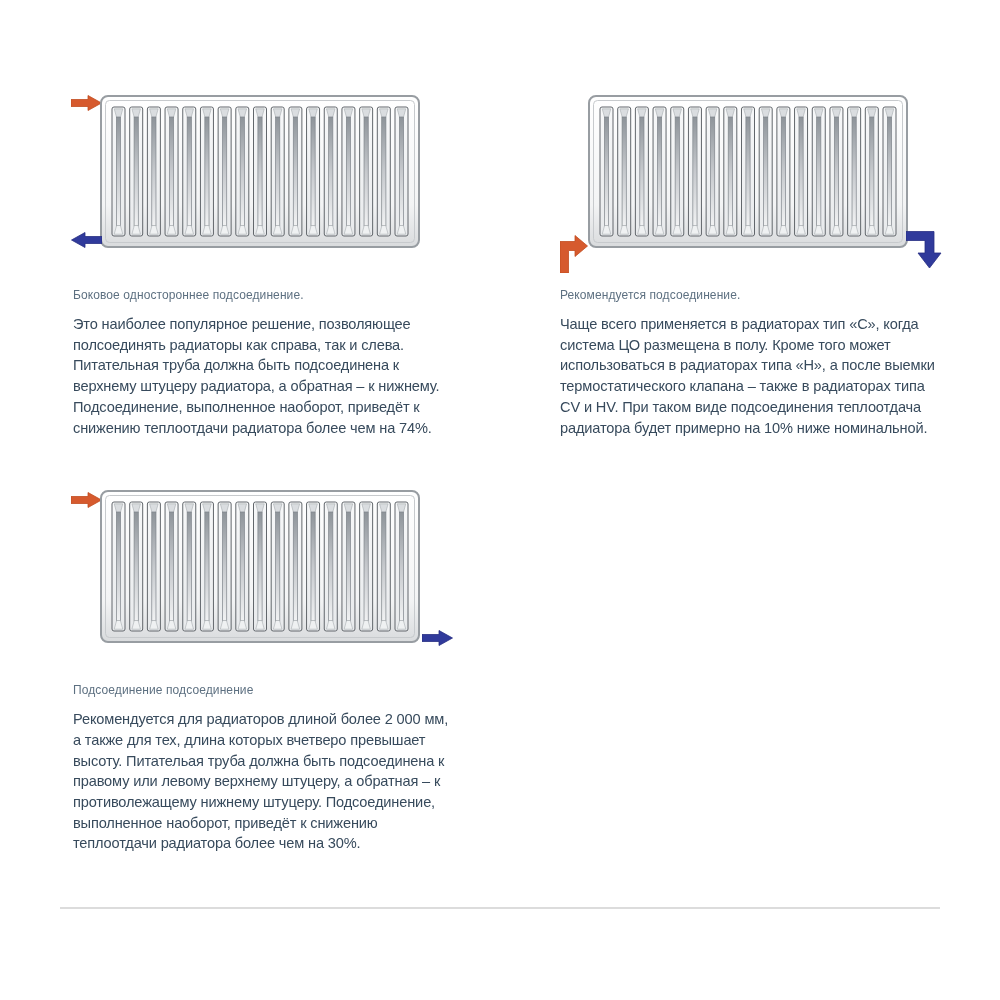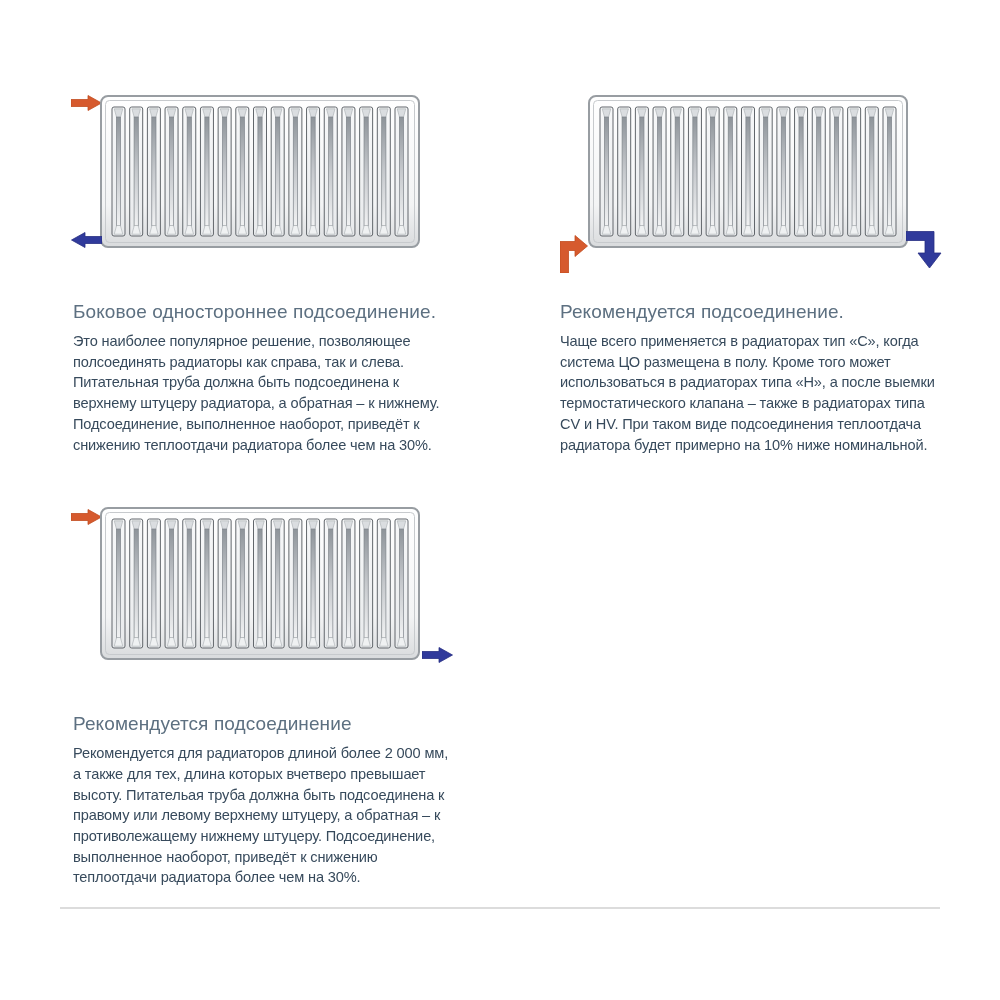--- a/index.html
+++ b/index.html
@@ -10,22 +10,22 @@
   }
   .page{position:relative;width:1000px;height:1000px;background:#fff;overflow:hidden;}
   .grid{
     position:absolute;left:73px;top:85px;width:860px;
     display:grid;grid-template-columns:375px 375px;
     column-gap:112px;row-gap:42px;align-items:start;
   }
   .figure{position:relative;height:185px;}
   .figure svg{position:absolute;display:block;}
   .sec-title{
-    margin:29px 0 0 0;
-    font-size:19px;line-height:26px;font-weight:400;
+    margin:12px 0 0 0;
+    font-size:12px;line-height:26px;font-weight:400;
     color:var(--title-color,#5d7081);
     letter-spacing:0.1px;
   }
   .sec-body{
     margin:6px 0 0 0;width:378px;
     font-size:14.6px;line-height:20.7px;
     color:var(--body-color,#374a5c);
     letter-spacing:-0.15px;
   }
   .arrow.supply path{fill:var(--supply-color,#d65a2e);stroke:#c14d20;stroke-width:.8;stroke-linejoin:round;}
@@ -166,21 +166,21 @@
       <path d="M2.2,1.8 H10.8 L8.4,10.5 H4.6 Z" fill="#dadde0" stroke="#9aa0a5" stroke-width="0.5"></path>
       <rect x="4.4" y="10" width="4.2" height="109" fill="url(#chanGrad)" stroke="#7e848a" stroke-width="0.7"></rect>
       <path d="M4.6,118.5 H8.4 L10.8,127.2 H2.2 Z" fill="#eff1f2" stroke="#9aa0a5" stroke-width="0.5"></path>
     </g>
           </svg>
         <svg class="arrow return" style="left:-2px;top:147px" width="31" height="16" viewBox="0 0 31 16">
           <path d="M31,4.5 H14 V0.5 L0.5,8 L14,15.5 V11.5 H31 Z"></path>
         </svg>
       </div>
       <h2 class="sec-title">Боковое одностороннее подсоединение.</h2>
-      <p class="sec-body">Это наиболее популярное решение, позволяющее полсоединять радиаторы как справа, так и слева. Питательная труба должна быть подсоединена к верхнему штуцеру радиатора, а обратная – к нижнему. Подсоединение, выполненное наоборот, приведёт к снижению теплоотдачи радиатора более чем на 30%.</p>
+      <p class="sec-body">Это наиболее популярное решение, позволяющее полсоединять радиаторы как справа, так и слева. Питательная труба должна быть подсоединена к верхнему штуцеру радиатора, а обратная – к нижнему. Подсоединение, выполненное наоборот, приведёт к снижению теплоотдачи радиатора более чем на 74%.</p>
     </section>
 
     <section class="block">
       <div class="figure">
         <svg class="radiator-svg" style="left:28px;top:10px" viewBox="0 0 320 153" width="320" height="153">
     <defs>
       <linearGradient id="bodyGrad" x1="0" y1="0" x2="0" y2="1">
         <stop offset="0" stop-color="#ffffff"></stop>
         <stop offset="0.72" stop-color="#f3f4f5"></stop>
         <stop offset="1" stop-color="#d9dbdd"></stop>
@@ -435,20 +435,20 @@
       <rect width="13" height="129" rx="2" fill="url(#finFace)" stroke="#62676c" stroke-width="1"></rect>
       <path d="M2.2,1.8 H10.8 L8.4,10.5 H4.6 Z" fill="#dadde0" stroke="#9aa0a5" stroke-width="0.5"></path>
       <rect x="4.4" y="10" width="4.2" height="109" fill="url(#chanGrad)" stroke="#7e848a" stroke-width="0.7"></rect>
       <path d="M4.6,118.5 H8.4 L10.8,127.2 H2.2 Z" fill="#eff1f2" stroke="#9aa0a5" stroke-width="0.5"></path>
     </g>
           </svg>
         <svg class="arrow return" style="left:349px;top:150px" width="31" height="16" viewBox="0 0 31 16">
           <path d="M0,4.5 H17 V0.5 L30.5,8 L17,15.5 V11.5 H0 Z"></path>
         </svg>
       </div>
-      <h2 class="sec-title">Рекомендуется подсоединение</h2>
+      <h2 class="sec-title">Подсоединение подсоединение</h2>
       <p class="sec-body">Рекомендуется для радиаторов длиной более 2 000 мм, а также для тех, длина которых вчетверо превышает высоту. Питательая труба должна быть подсоединена к правому или левому верхнему штуцеру, а обратная – к противолежащему нижнему штуцеру. Подсоединение, выполненное наоборот, приведёт к снижению теплоотдачи радиатора более чем на 30%.</p>
     </section>
 
   </div>
 
   <div class="divider"></div>
 </div>
 
 </body></html>

